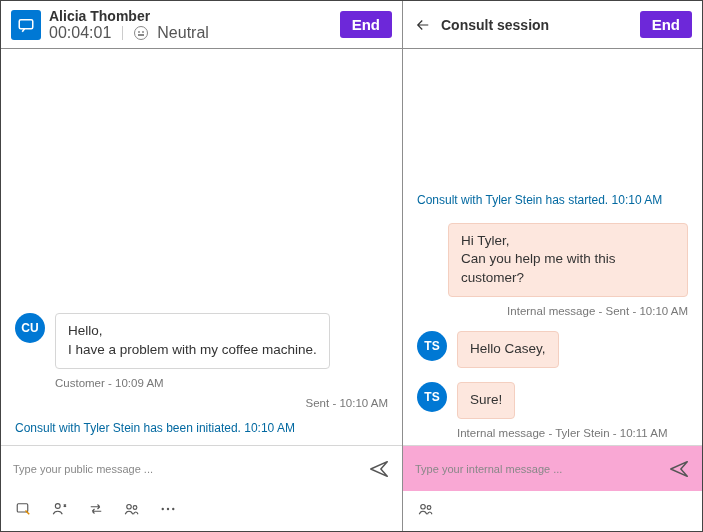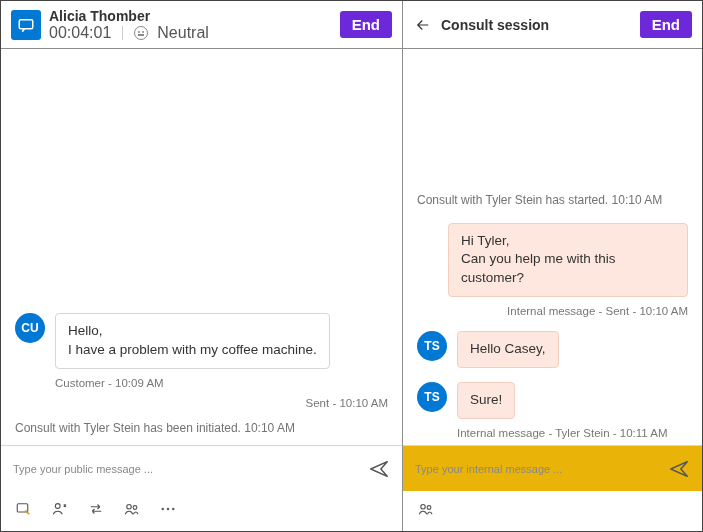--- a/index.html
+++ b/index.html
@@ -11,34 +11,34 @@
   .header { height: 48px; border-bottom: 1px solid #8d8d8d; display: flex; align-items: center; padding: 0 10px; gap: 8px; }
   .header .title-block { display: flex; flex-direction: column; justify-content: flex-start; }
   .header .name { font-weight: 600; font-size: 14px; }
   .header .sub { display: flex; align-items: center; gap: 9px; font-size: 16px; color: #555; }
   .chat-icon { width: 30px; height: 30px; background: #0078d4; border-radius: 3px; display:flex; align-items:center; justify-content:center; }
   .end-btn { margin-left: auto; background: #6d28d9; color: #fff; border: none; border-radius: 3px; padding: 5px 12px; font-weight: 600; font-size: 15px; cursor: pointer; }
   .back-icon { width: 20px; height: 20px; display:flex; align-items:center; justify-content:center; cursor:pointer; }
   .consult-title { font-weight: 600; font-size: 14px; }
   .chat-area { flex: 1; padding: 14px 14px 6px 14px; display:flex; flex-direction:column; gap:6px; overflow:hidden; }
   .spacer-top { flex: 1; }
-  .sysmsg { font-size: 12px; color: #737373; margin: 4px 0; }
+  .sysmsg { font-size: 12px; color: #0369a1; margin: 4px 0; }
   .row { display:flex; gap:10px; align-items:flex-start; }
   .row.right { justify-content: flex-end; }
   .avatar { width: 30px; height: 30px; border-radius: 50%; background:#0078d4; color:#fff; display:flex; align-items:center; justify-content:center; font-size:12px; font-weight:600; flex-shrink:0; }
   .bubble { border:1px solid #d6d6d6; border-radius:4px; padding:8px 12px; max-width: 280px; line-height:1.4; font-size:13.5px; }
   .bubble.cust { background:#fff; }
   .bubble.agent { background:#e3ecf7; border-color:#cfdceb; }
   .bubble.internal-out { background:#fde7de; border-color:#f4cfc0; }
   .bubble.internal-in { background:#fde7de; border-color:#f4cfc0; }
   .meta { font-size:11.5px; color:#777; margin-top:2px; }
   .meta.left { margin-left:40px; }
   .meta.right { text-align:right; }
   .input-bar { height: 46px; border-top:1px solid #d6d6d6; display:flex; align-items:center; padding:0 12px; gap:8px; }
-  .input-bar.internal { background:#eab308; }
+  .input-bar.internal { background:#f9a8d4; }
   .msg-input { flex:1; border:none; outline:none; background:transparent; font-size:11px; color:#555; }
   .msg-input::placeholder { color:#888; }
   .send-icon { width:22px; height:22px; cursor:pointer; display:flex; align-items:center; justify-content:center; }
   .toolbar { height:40px; display:flex; align-items:center; gap:18px; padding:4px 14px 8px 14px; color:#555; }
   .tool { width:18px; height:18px; display:flex; align-items:center; justify-content:center; cursor:pointer; }
   .divider { width:1px; height:14px; background:#ccc; margin:0 2px; }
   .face-icon { width:14px; height:14px; border:1.2px solid #888; border-radius:50%; position:relative; }
   .face-icon::before, .face-icon::after { content:""; position:absolute; width:2px; height:2px; background:#888; border-radius:50%; top:4px; }
   .face-icon::before { left:3px; } .face-icon::after { right:3px; }
   .face-mouth { position:absolute; width:6px; height:1.2px; background:#888; bottom:3px; left:3px; }

